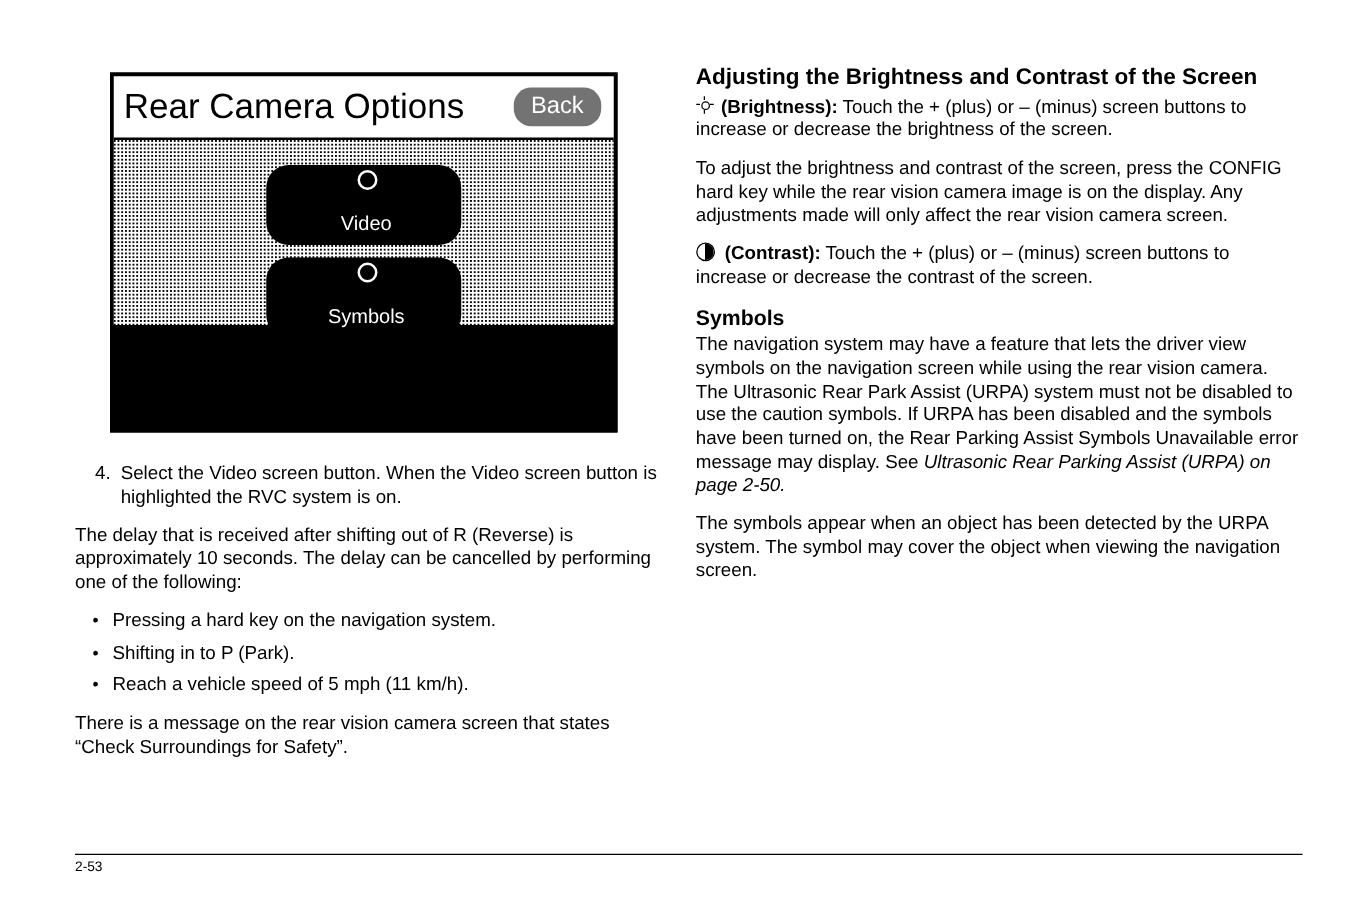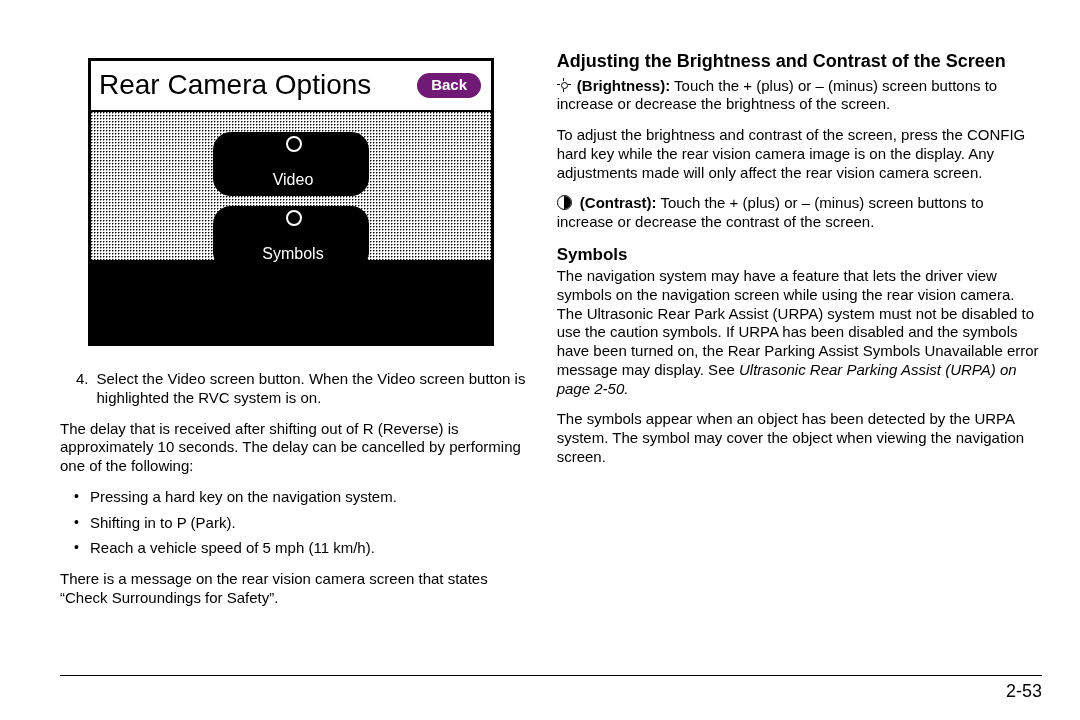--- a/index.html
+++ b/index.html
@@ -51,25 +51,25 @@
     border-bottom: 2px solid #000;
   }
   .device-title {
     flex: 1;
     font-size: 28px;
     font-weight: 400;
     padding: 6px 10px 8px 8px;
     font-family: Arial, Helvetica, sans-serif;
   }
   .back-btn {
-    background: #701a75;
+    background: #737373;
     color: #fff;
     border-radius: 14px;
-    font-size: 15px;
-    font-weight: 700;
+    font-size: 19px;
+    font-weight: 400;
     padding: 3px 14px 4px;
     margin: 6px 10px 6px 0;
   }
   .halftone {
     background:
       radial-gradient(circle at 0.8px 0.8px, #000 0.6px, transparent 0.9px) 0 0 / 3px 3px,
       #fff;
     height: 128px;
     display: flex;
     flex-direction: column;
@@ -183,22 +183,22 @@
     background: #000;
   }
 
   .italic { font-style: italic; }
   .bold { font-weight: 700; }
 
   .footer {
     border-top: 1.5px solid #000;
     margin-top: 6px;
     padding-top: 4px;
-    text-align: right;
-    font-size: 18px;
+    text-align: left;
+    font-size: 11px;
   }
 </style>
 </head>
 <body>
 
 <div class="page">
   <div class="columns">
 
     <div class="col col-left">
 

